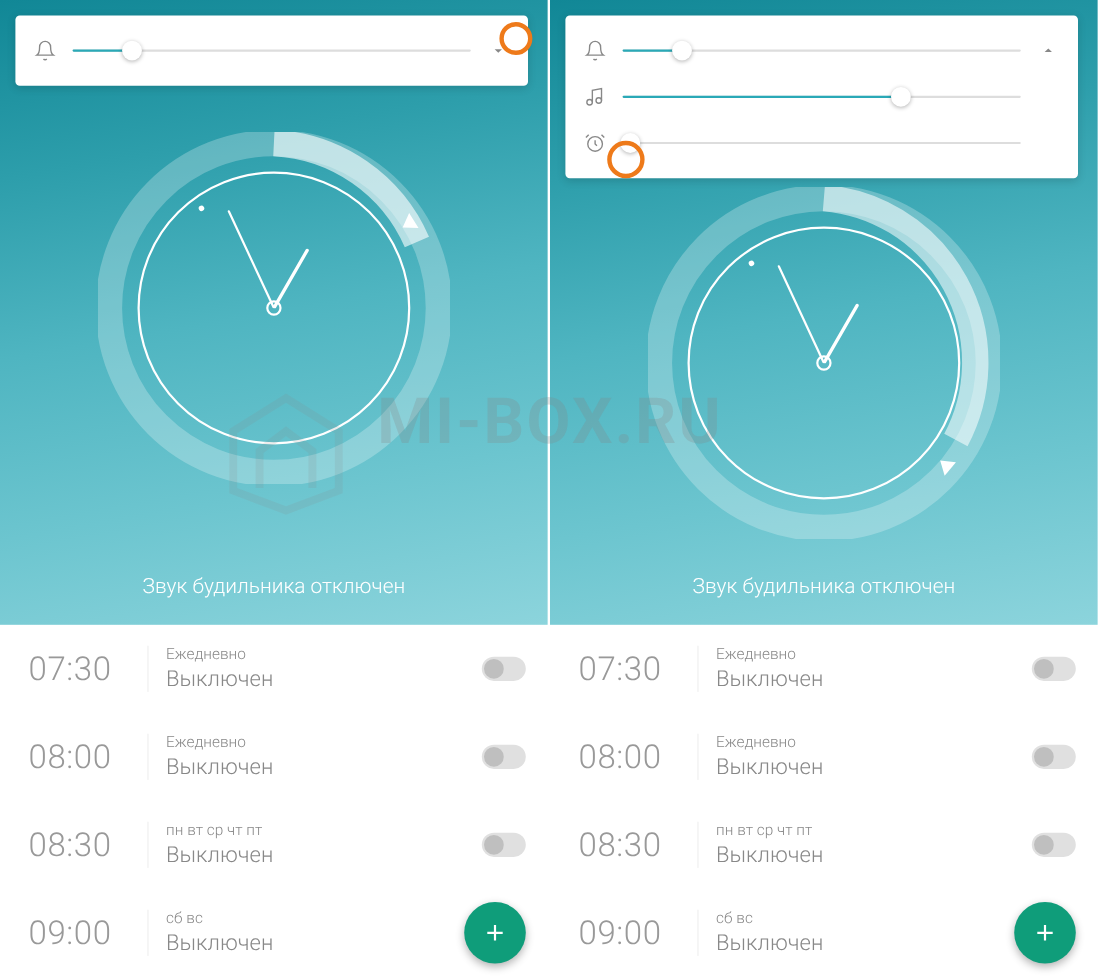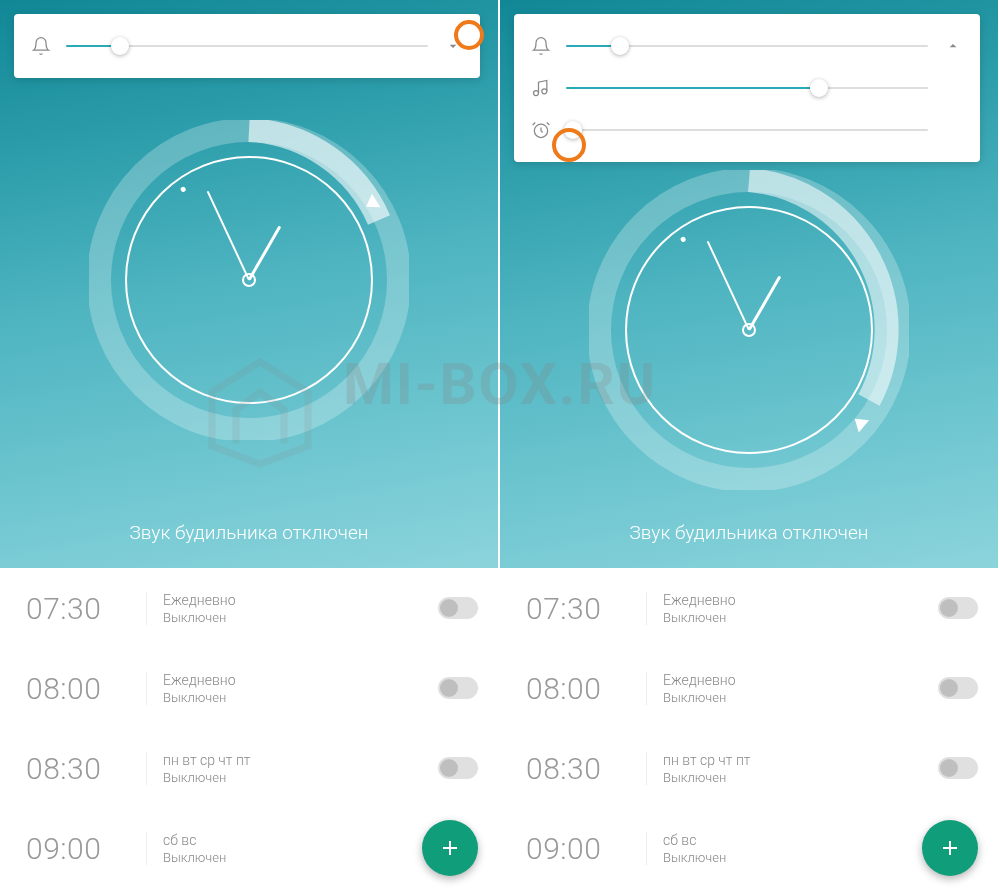--- a/index.html
+++ b/index.html
@@ -171,24 +171,23 @@
     flex-shrink: 0;
   }
   .alarm-info {
     flex: 1;
     display: flex;
     flex-direction: column;
     gap: 2px;
     border-left: 1px solid #eee;
     padding-left: 16px;
     min-width: 0;
-    margin-left: 12px;
   }
   .alarm-repeat { font-size: 14px; color: #888; font-weight: 300; }
-  .alarm-state { font-size: 13px; color: #888; font-weight: 300; }
+  .alarm-state { font-size: 20px; color: #888; font-weight: 300; }
   .toggle {
     width: 40px; height: 22px;
     background: #e0e0e0;
     border-radius: 11px;
     position: relative;
     flex-shrink: 0;
   }
   .toggle::after {
     content: '';
     position: absolute;

